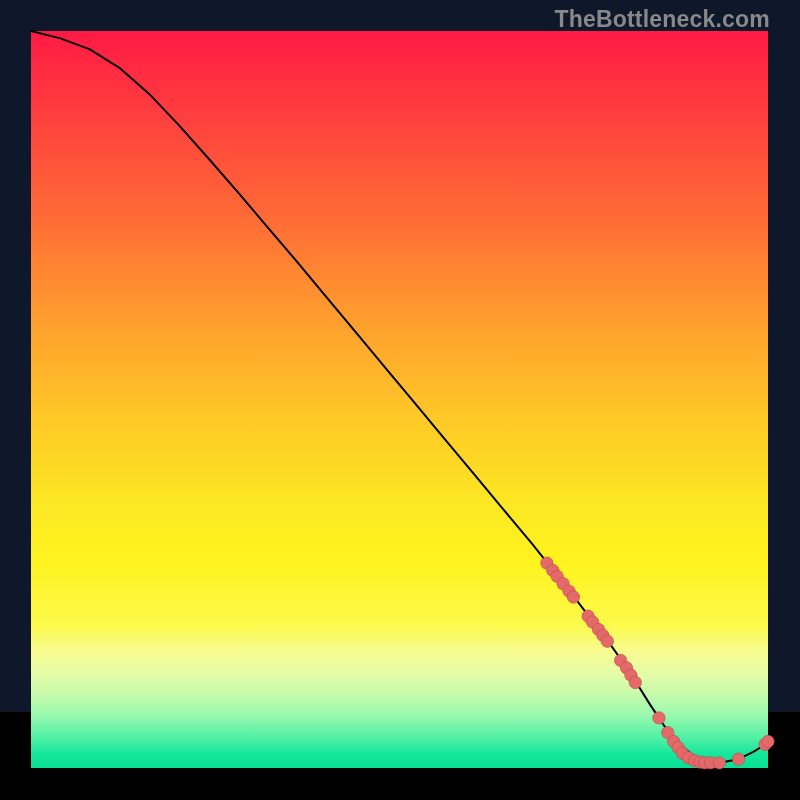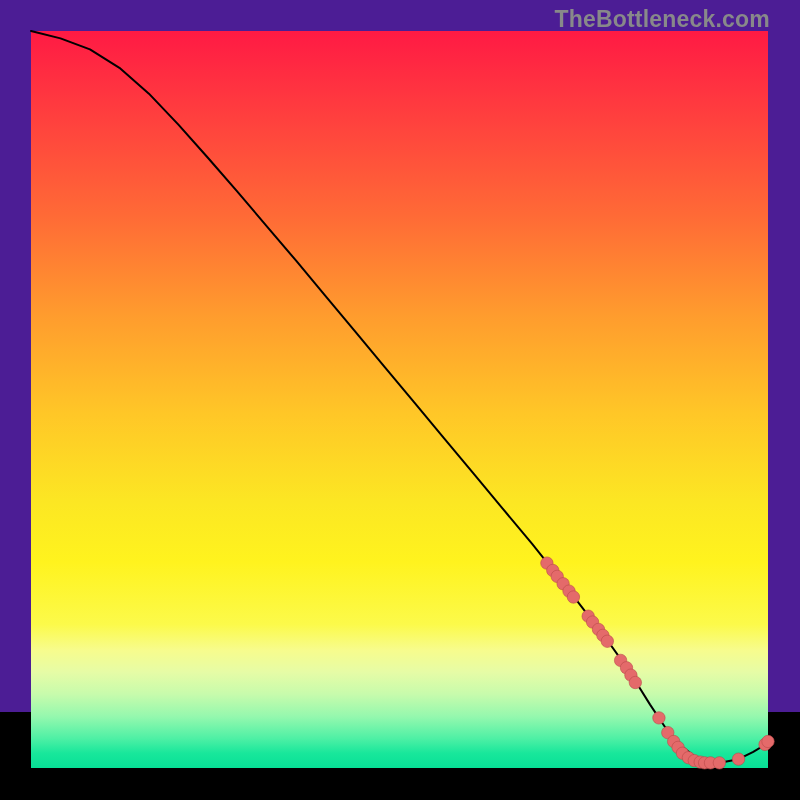--- a/index.html
+++ b/index.html
@@ -7,21 +7,21 @@
     padding: 0;
     width: 800px;
     height: 800px;
     background: #000;
     overflow: hidden;
   }
   .stage {
     position: relative;
     width: 800px;
     height: 712px;
-    background: #4c1d95;
+    background: #0f172a;
   }
   .plot-area {
     position: absolute;
     left: 31px;
     top: 31px;
     width: 737px;
     height: 737px;
     background: linear-gradient(to bottom,
       #ff1a44 0%,
       #ff3a3f 10%,

